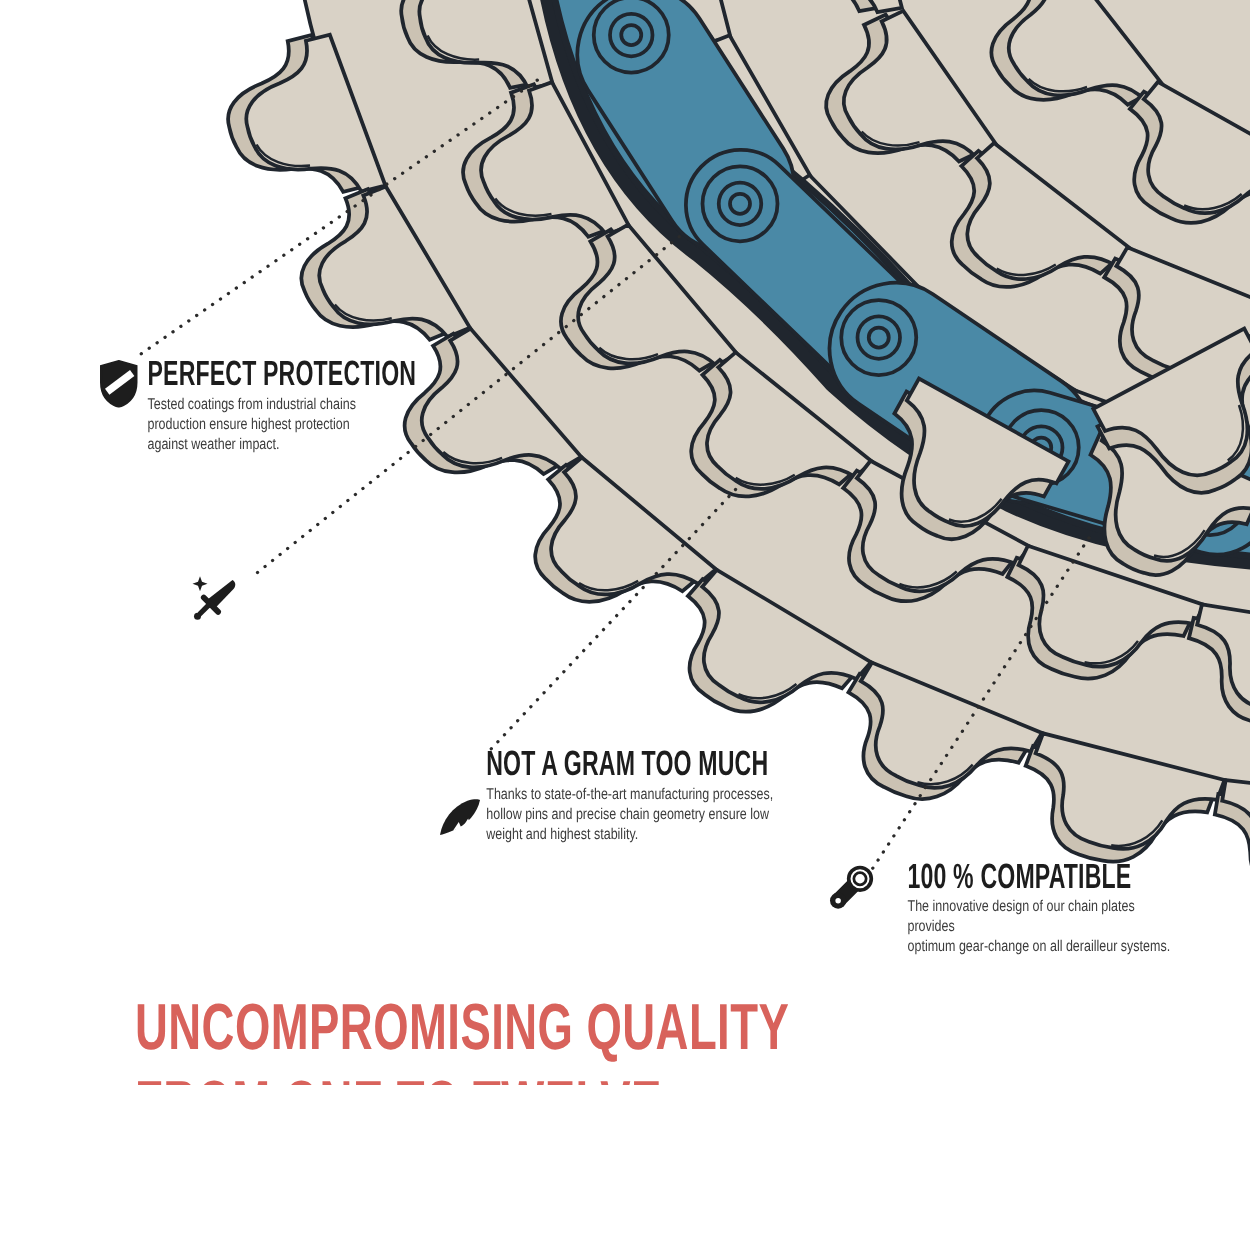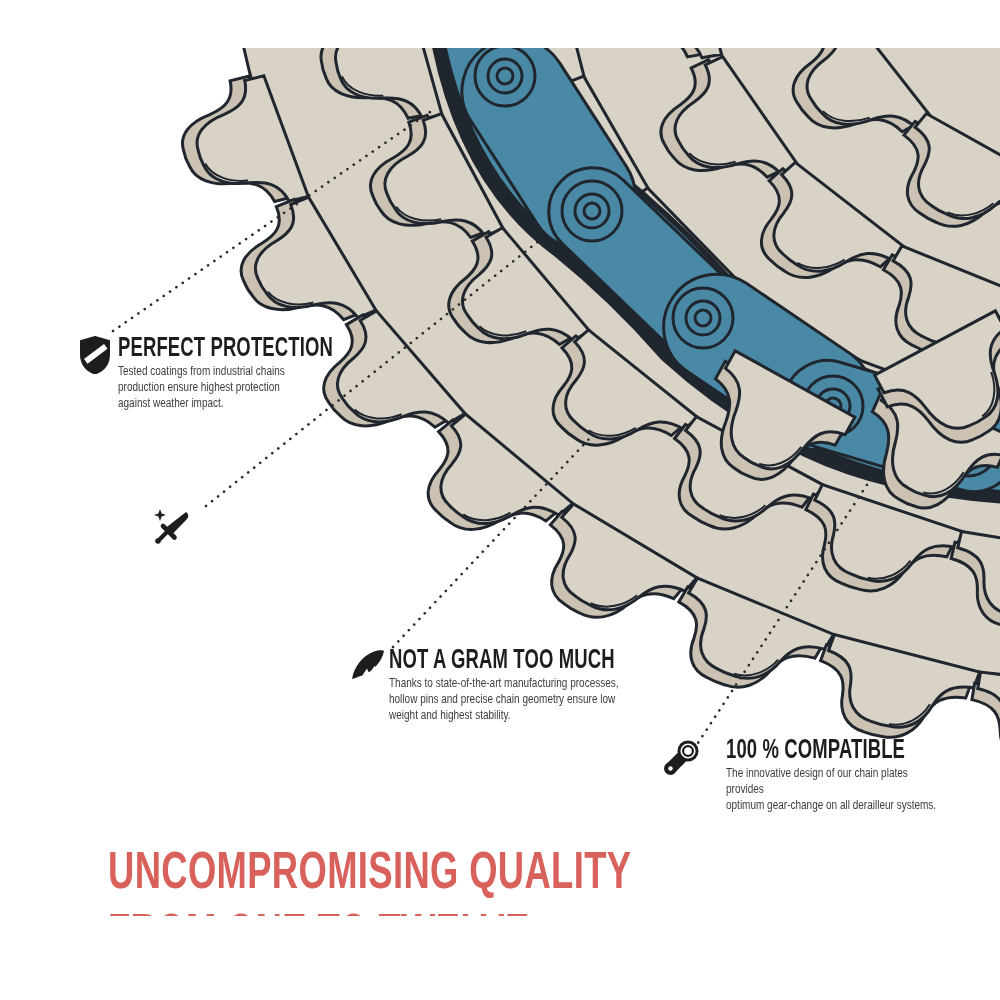--- a/index.html
+++ b/index.html
@@ -8,21 +8,21 @@
     --sprocket:#D9D2C6;
     --sprocket-shade:#CBC2B3;
     --outline:#20262E;
     --ink:#1D1D1D;
     --body-ink:#3C3C3C;
   }
   *{margin:0;padding:0;box-sizing:border-box;}
   html,body{background:#fff;}
   .page{
     position:relative;width:1000px;height:868px;background:#fff;overflow:hidden;
-    font-family:"Liberation Sans",sans-serif;color:var(--body-ink);margin-top:48px;
+    font-family:"Liberation Sans",sans-serif;color:var(--body-ink);
   }
   .illus{position:absolute;left:0;top:0;width:1000px;height:1000px;}
 
   
   .tface{fill:var(--sprocket,#D9D2C6);stroke:var(--outline,#20262E);stroke-width:3;}
   .tside{fill:var(--sprocket-shade,#CBC2B3);stroke:var(--outline,#20262E);stroke-width:3;}
   .bevel{fill:none;stroke:var(--outline,#20262E);stroke-width:2;}
   .bodydisc{fill:var(--sprocket,#D9D2C6);stroke:var(--outline,#20262E);stroke-width:3;}
 
   
@@ -196,21 +196,21 @@
       <svg viewBox="0 0 38 38" width="38" height="38">
         <path d="M8 1 L9.6 5.4 L14 7 L9.6 8.6 L8 13 L6.4 8.6 L2 7 L6.4 5.4 Z" fill="#1d1d1d"></path>
         <path d="M34 4 C36.5 5.5 37 8.5 35 11 L20 26.5 L13.5 20 Z" fill="#1d1d1d"></path>
         <line x1="11" y1="18" x2="22.5" y2="29.5" stroke="#1d1d1d" stroke-width="4.6" stroke-linecap="round"></line>
         <line x1="14.5" y1="24.5" x2="8" y2="31" stroke="#1d1d1d" stroke-width="4.2" stroke-linecap="round"></line>
         <circle cx="6" cy="33" r="2.8" fill="#1d1d1d"></circle>
       </svg>
     </span>
   </div>
 
-  <div class="callout" style="left:349px;top:598px;">
+  <div class="callout" style="left:349px;top:598px;align-items:flex-end;">
     <span class="icon">
       <svg viewBox="0 0 38 34" width="38" height="34">
         <path d="M3 31 C5 19 13 8 25 3.5 C29.5 2 34 2 35 3 C33 13 25 23 13 27.5 C9 29 5 30.5 3 31 Z" fill="#1d1d1d"></path>
         <path d="M13.5 27.3 L18 20.5 L20 25.2 Z" fill="#fff"></path>
         <path d="M21.5 24.2 L25.5 17.8 L27.3 22.3 Z" fill="#fff"></path>
       </svg>
     </span>
     <div>
       <span class="ttl">NOT A GRAM TOO MUCH</span>
       <span class="cbody">Thanks to state-of-the-art manufacturing processes,

